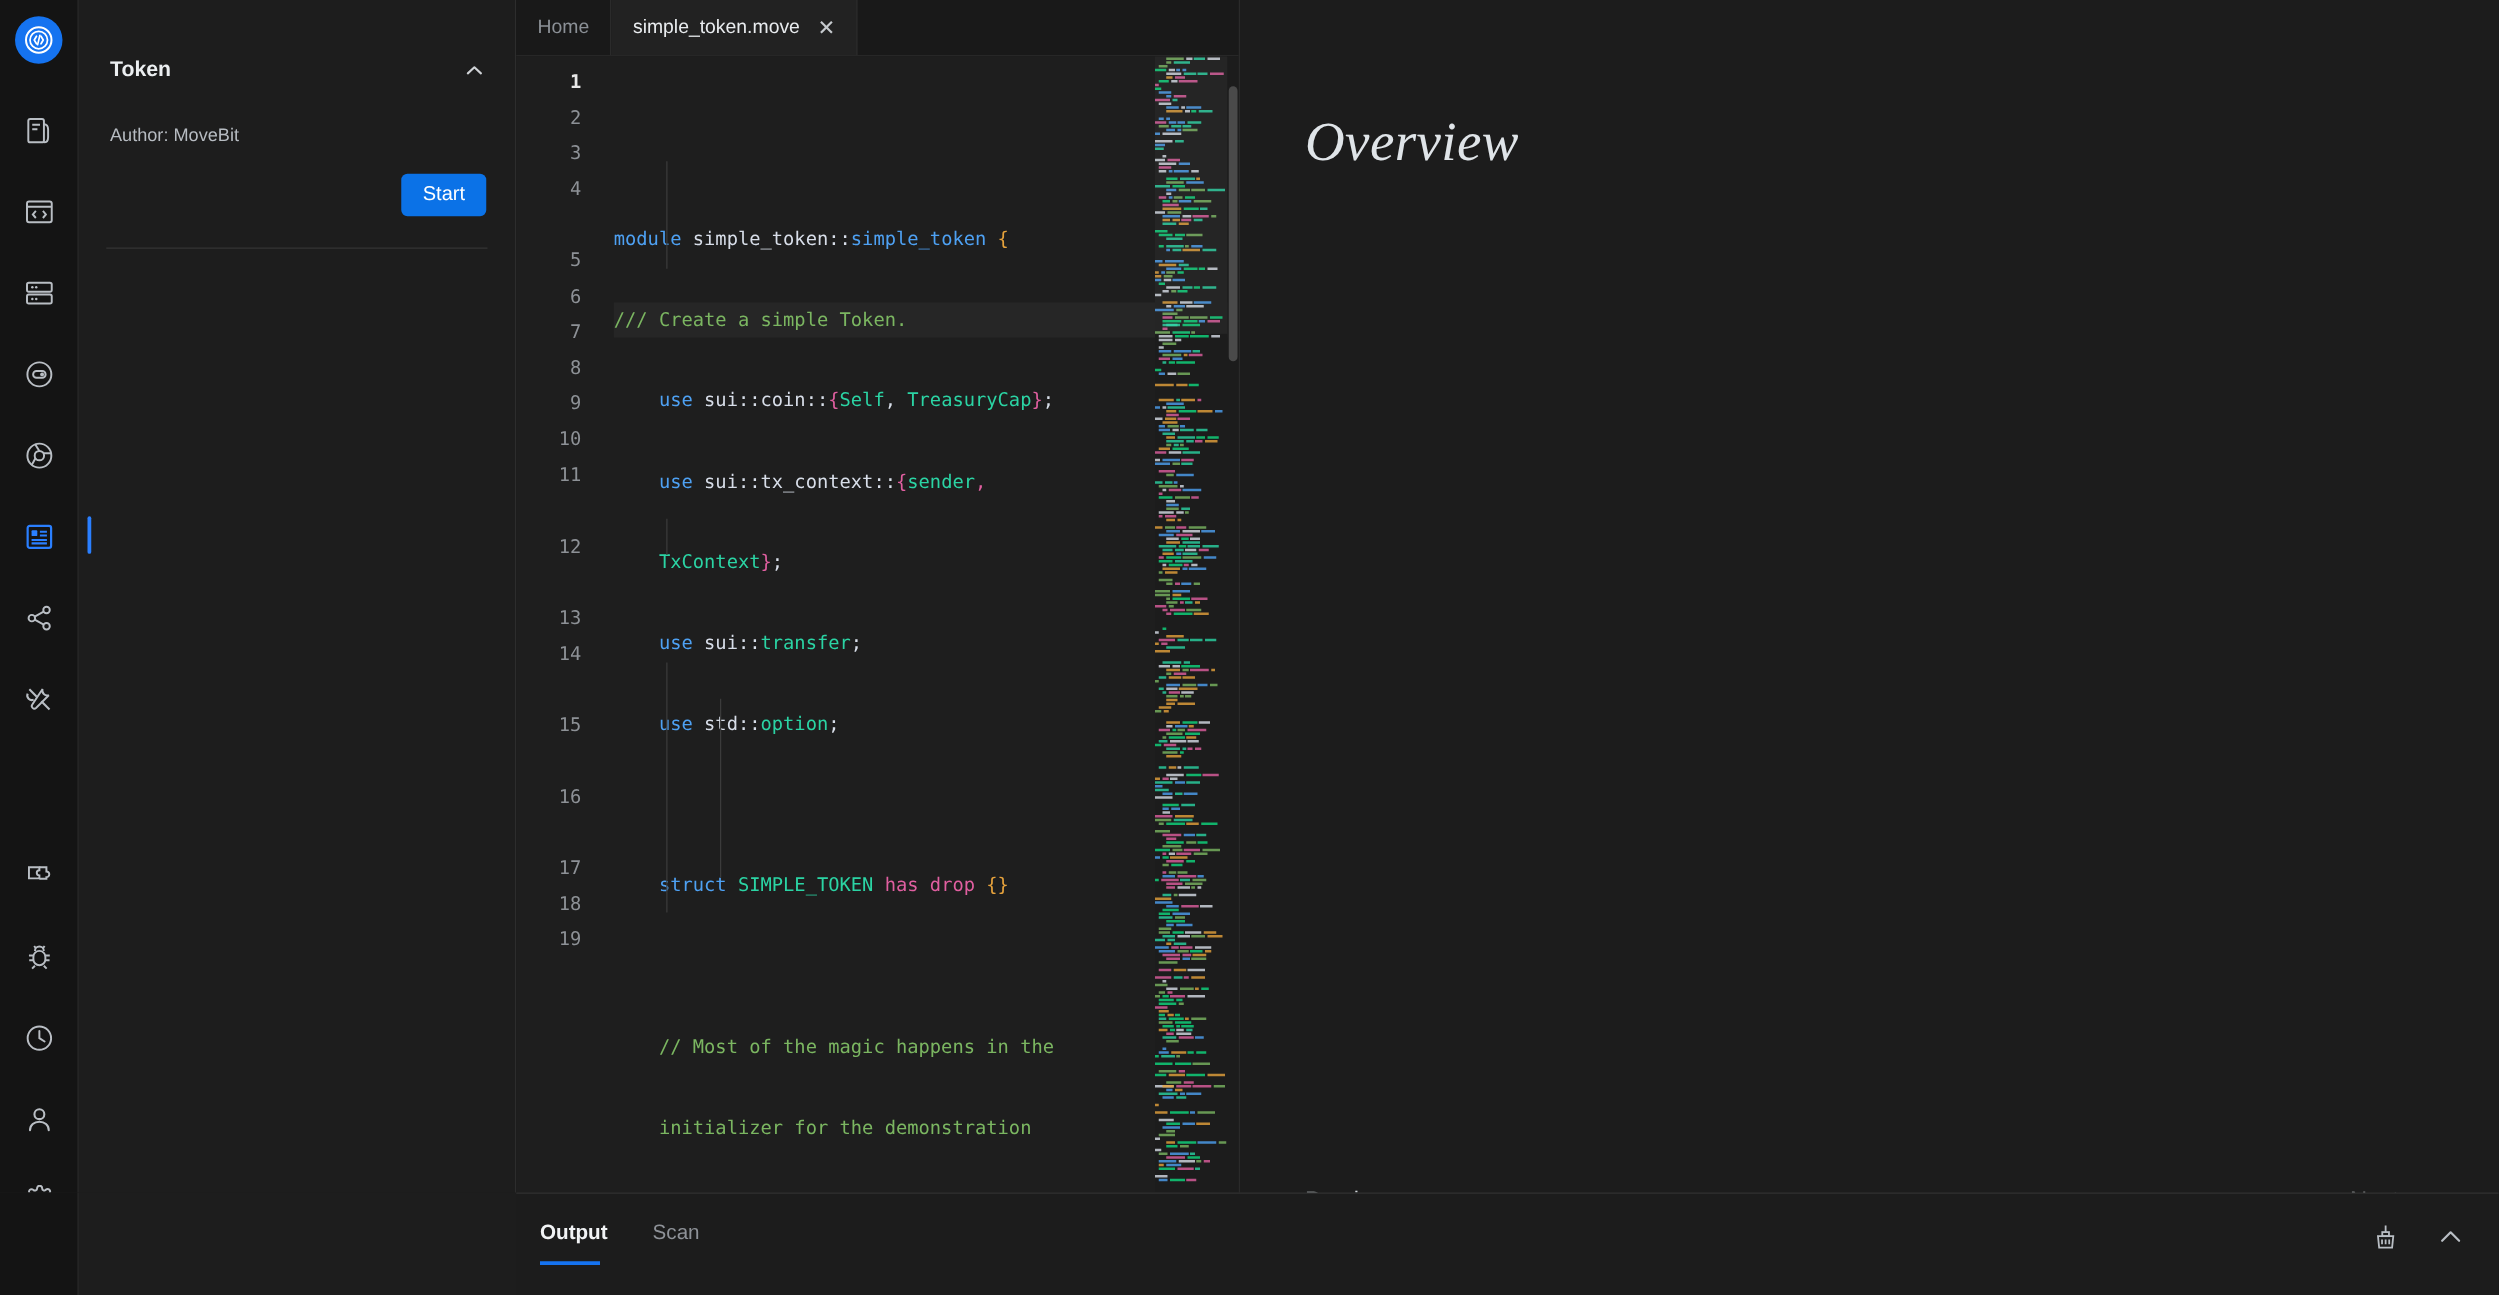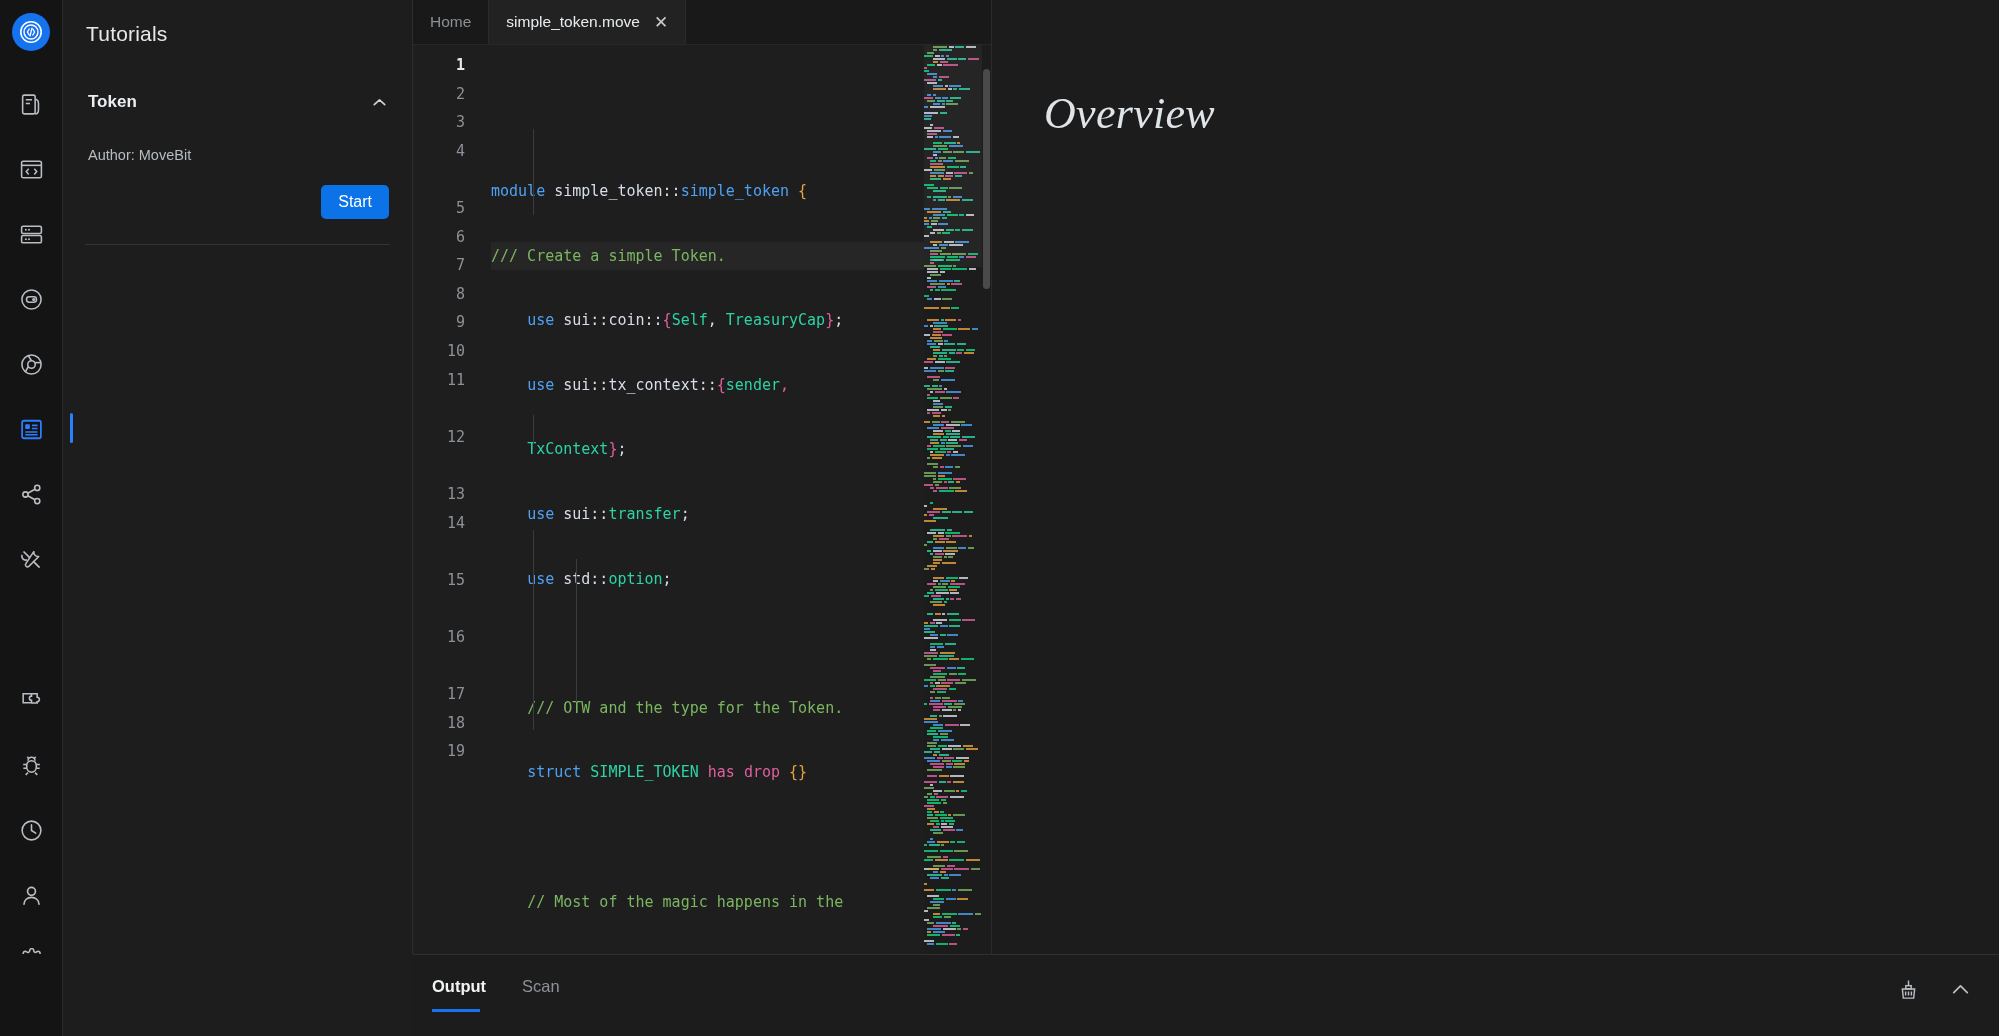--- a/index.html
+++ b/index.html
@@ -323,21 +323,20 @@
 
     <div class="act-icon" style="margin-bottom:20px">
       <svg width="25" height="25" viewBox="0 0 24 24" fill="none" stroke="currentColor" stroke-width="1.5">
         <circle cx="12" cy="12" r="3.2"></circle>
         <path d="M19.4 14.2a1.6 1.6 0 0 0 .32 1.77l.06.06a1.95 1.95 0 1 1-2.76 2.76l-.06-.06a1.6 1.6 0 0 0-1.77-.32 1.6 1.6 0 0 0-.97 1.47v.16a1.95 1.95 0 1 1-3.9 0v-.09a1.6 1.6 0 0 0-1.05-1.47 1.6 1.6 0 0 0-1.77.32l-.06.06a1.95 1.95 0 1 1-2.76-2.76l.06-.06a1.6 1.6 0 0 0 .32-1.77 1.6 1.6 0 0 0-1.47-.97h-.16a1.95 1.95 0 1 1 0-3.9h.09a1.6 1.6 0 0 0 1.47-1.05 1.6 1.6 0 0 0-.32-1.77l-.06-.06a1.95 1.95 0 1 1 2.76-2.76l.06.06a1.6 1.6 0 0 0 1.77.32h.08a1.6 1.6 0 0 0 .97-1.47v-.16a1.95 1.95 0 1 1 3.9 0v.09a1.6 1.6 0 0 0 .97 1.47 1.6 1.6 0 0 0 1.77-.32l.06-.06a1.95 1.95 0 1 1 2.76 2.76l-.06.06a1.6 1.6 0 0 0-.32 1.77v.08a1.6 1.6 0 0 0 1.47.97h.16a1.95 1.95 0 1 1 0 3.9h-.09a1.6 1.6 0 0 0-1.47.97z"></path>
       </svg>
     </div>
   </div>
 
   <div class="tutorials">
-    <div class="tut-title">Tutorials</div>
 
     <div class="tut-card">
       <div class="tut-card-head">
         <span class="tut-card-title">Token</span>
         <span class="chev">
           <svg width="21" height="21" viewBox="0 0 24 24" fill="none" stroke="currentColor" stroke-width="1.9" stroke-linecap="round" stroke-linejoin="round">
               <path d="M6 14.5 L12 9 L18 14.5"></path>
             </svg>
         </span>
       </div>
@@ -402,21 +401,20 @@
           <div class="indent-guide" style="left:95px; top:514px; height:143px;"></div>
 
           <div class="cl"><span class="t-kw">module</span> <span class="t-mod">simple_token</span><span class="t-mod">::</span><span class="t-kw">simple_token</span> <span class="t-brc">{</span></div>
           <div class="cl hl"><span class="t-com">/// Create a simple Token.</span></div>
           <div class="cl">    <span class="t-kw">use</span> <span class="t-mod">sui::coin::</span><span class="t-pun">{</span><span class="t-typ">Self</span><span class="t-mod">, </span><span class="t-typ">TreasuryCap</span><span class="t-pun">}</span><span class="t-mod">;</span></div>
           <div class="cl">    <span class="t-kw">use</span> <span class="t-mod">sui::tx_context::</span><span class="t-pun">{</span><span class="t-typ">sender</span><span class="t-pun">,</span></div>
           <div class="cl">    <span class="t-typ">TxContext</span><span class="t-pun">}</span><span class="t-mod">;</span></div>
           <div class="cl">    <span class="t-kw">use</span> <span class="t-mod">sui::</span><span class="t-typ">transfer</span><span class="t-mod">;</span></div>
           <div class="cl">    <span class="t-kw">use</span> <span class="t-mod">std::</span><span class="t-typ">option</span><span class="t-mod">;</span></div>
           <div class="cl"> </div>
-          <div class="cl">    <span class="t-com">/// OTW and the type for the Token.</span></div>
           <div class="cl">    <span class="t-kw">struct</span> <span class="t-typ">SIMPLE_TOKEN</span> <span class="t-pun">has</span> <span class="t-pun">drop</span> <span class="t-brc">{}</span></div>
           <div class="cl"> </div>
           <div class="cl">    <span class="t-com">// Most of the magic happens in the</span></div>
           <div class="cl">    <span class="t-com">initializer for the demonstration</span></div>
           <div class="cl">    <span class="t-com">// purposes; however half of what's</span></div>
           
           
           
           
           

